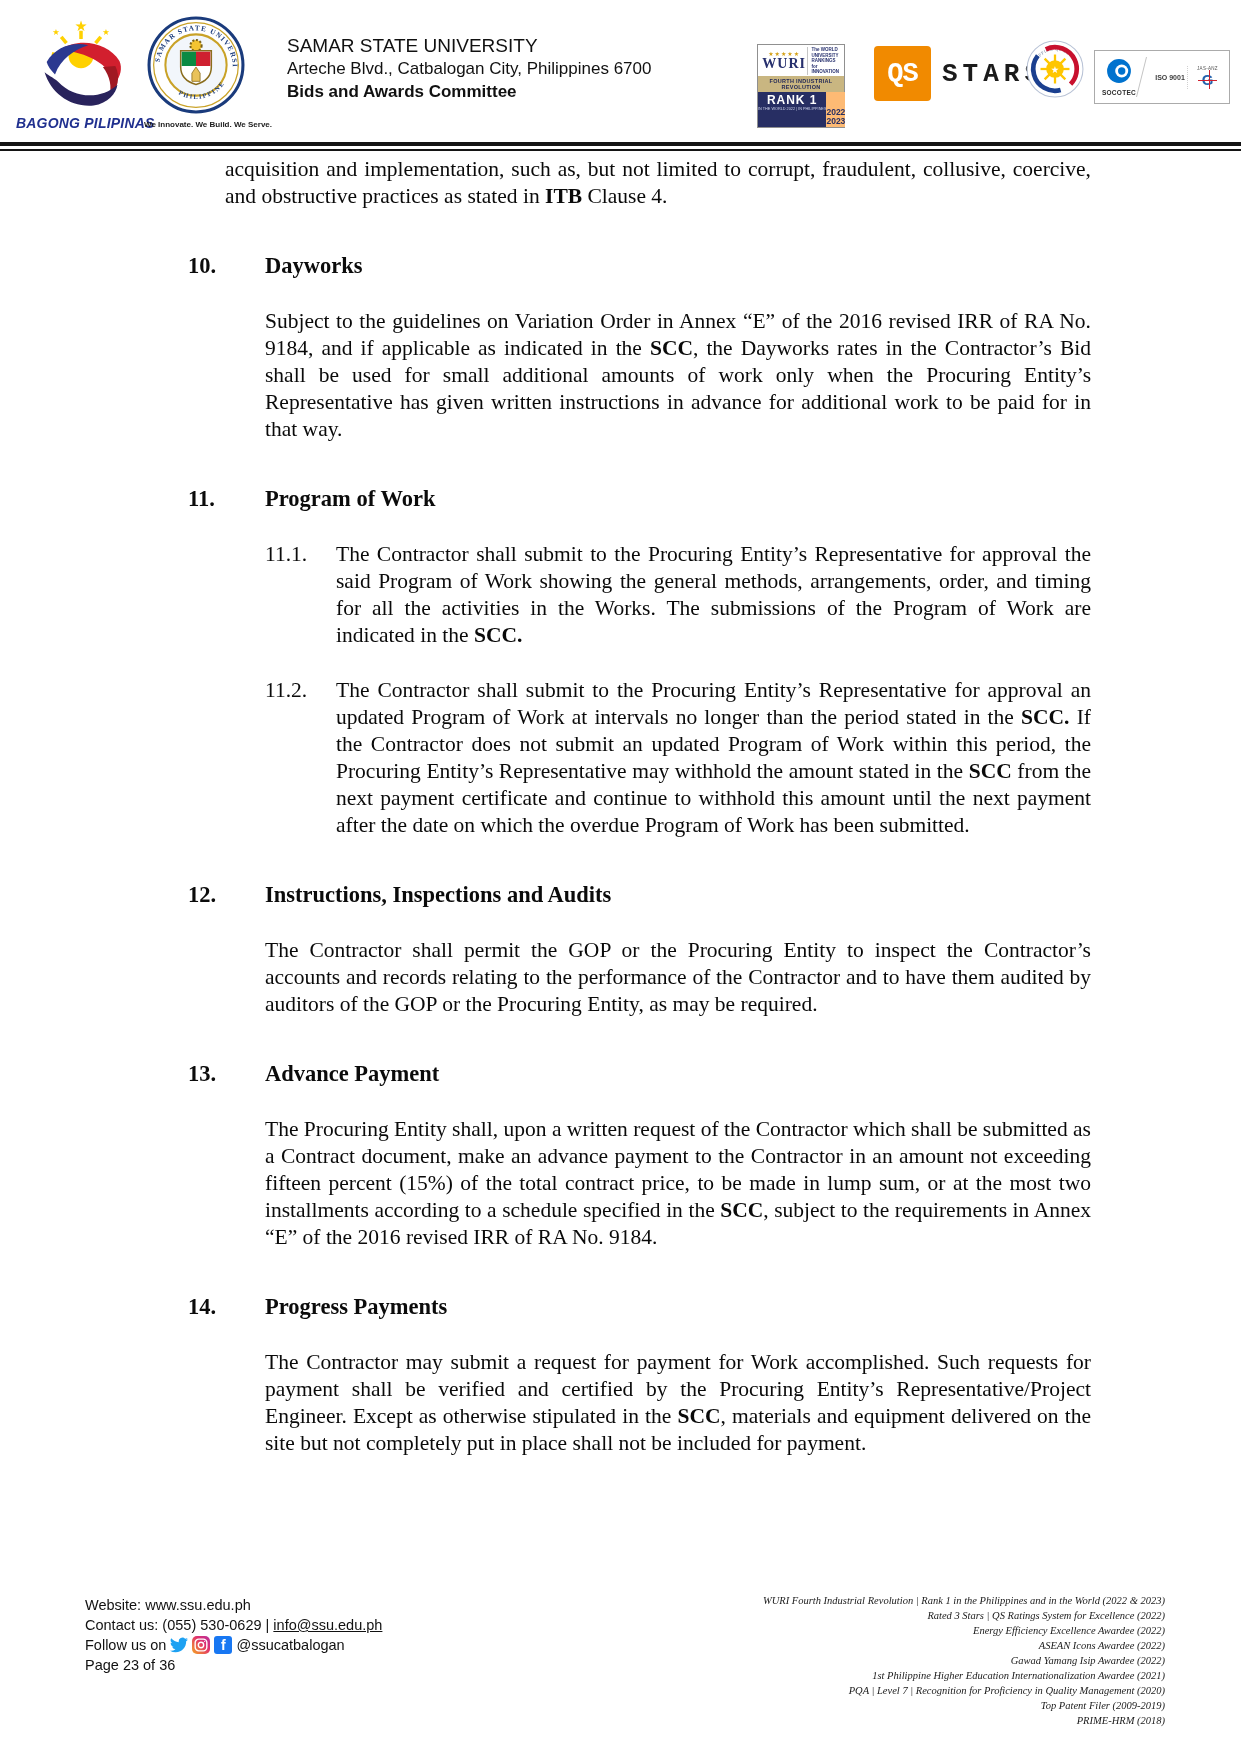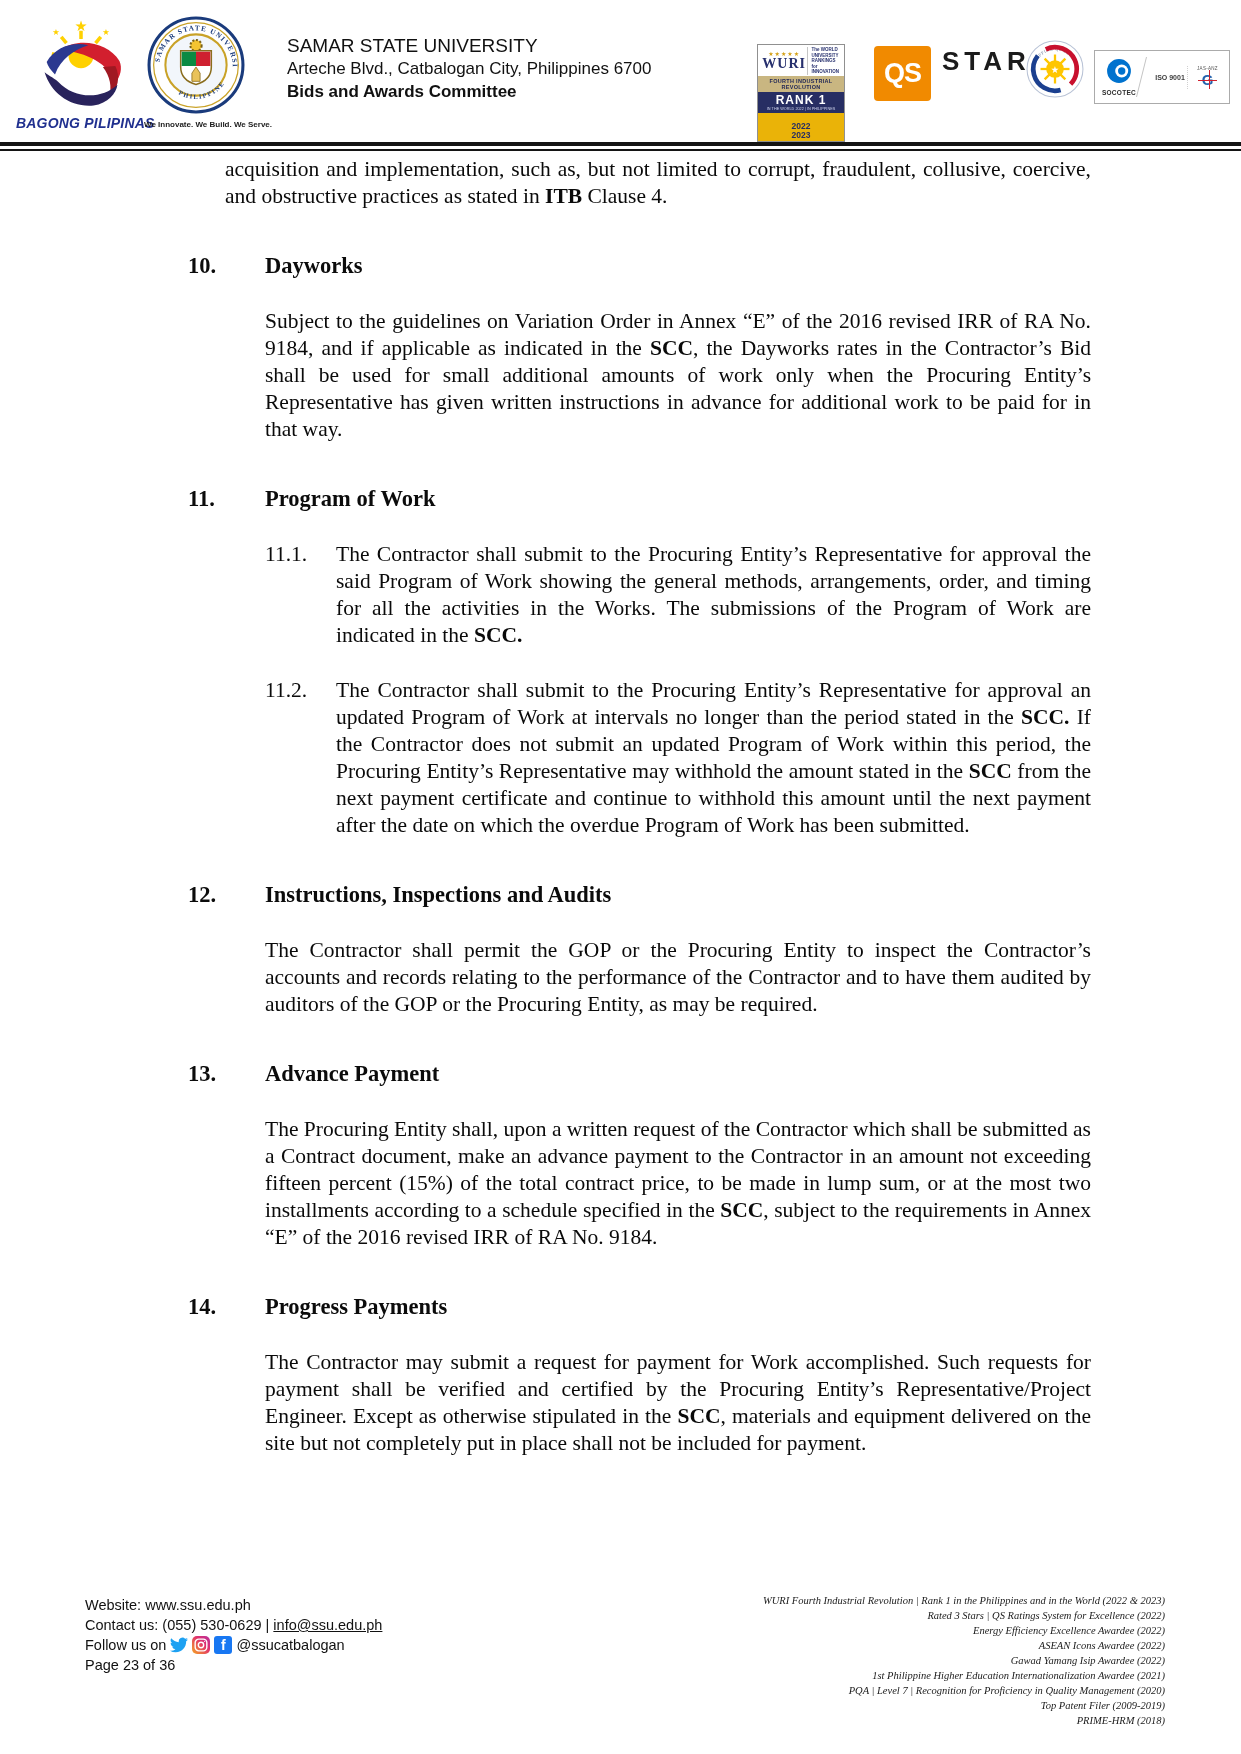--- a/index.html
+++ b/index.html
@@ -29,30 +29,30 @@
     background:#fff; font-family:"Liberation Sans", sans-serif; }
   .wuri-top { display:flex; align-items:center; padding:2px 3px 1px 3px; }
   .wuri-left { width:58%; text-align:center; }
   .wuri-stars { color:#d4a017; font-size:6px; line-height:6px; letter-spacing:1px; }
   .wuri-name { font-family:"Liberation Serif", serif; color:#27306e; font-weight:bold;
     font-size:14px; line-height:14px; letter-spacing:1px; }
   .wuri-tag { width:42%; font-size:4.5px; line-height:5.5px; color:#27306e; font-weight:bold;
     border-left:1px solid #c5c5c5; padding-left:3px; }
   .wuri-band { background:#c9b681; color:#1d2455; font-size:5.5px; font-weight:bold;
     text-align:center; padding:2px 0; letter-spacing:.3px; }
-  .wuri-bottom { display:flex;flex-direction:column; }
+  .wuri-bottom { display:flex; }
   .wuri-rankcell { flex:1.7; background:#272e63; color:#fff; text-align:center; padding:2px 0 1px 0; }
   .wuri-rank { font-size:12px; font-weight:800; letter-spacing:1px; line-height:13px; }
   .wuri-note { font-size:3.8px; line-height:5px; color:#cdd2ea; white-space:nowrap; }
-  .wuri-years { flex:1; background:#eab308; color:#272e63; font-weight:bold; font-size:8.5px;
-    line-height:9.5px; text-align:center; padding-top:9px; }
-
-  
-  .qsbox { position:absolute; left:874px; top:46px; display:flex; align-items:flex-start;
-    font-family:Liberation Sans, sans-serif; }
+  .wuri-years { flex:1; background:#fdba74; color:#272e63; font-weight:bold; font-size:8.5px;
+    line-height:9.5px; text-align:center; padding-top:16px; }
+
+  
+  .qsbox { position:absolute; left:874px; top:46px; display:flex; align-items:center;
+    font-family:Liberation Mono, monospace; }
   .qs-square { width:57px; height:55px; background:#f18a00; border-radius:4px; color:#fff;
     font-weight:800; font-size:27px; display:flex; align-items:center; justify-content:center;
     letter-spacing:-1px; }
   .qs-stars-label { font-size:26px; font-weight:800; color:#1b1b1b; letter-spacing:5px; margin-left:11px; }
 
   
   .pqa { position:absolute; left:1026px; top:40px; }
   .soc { position:absolute; left:1094px; top:50px; width:136px; height:54px; border:1px solid #ababab;
     background:#fff; display:flex; align-items:center; padding:3px 4px;
     font-family:"Liberation Sans", sans-serif; }

